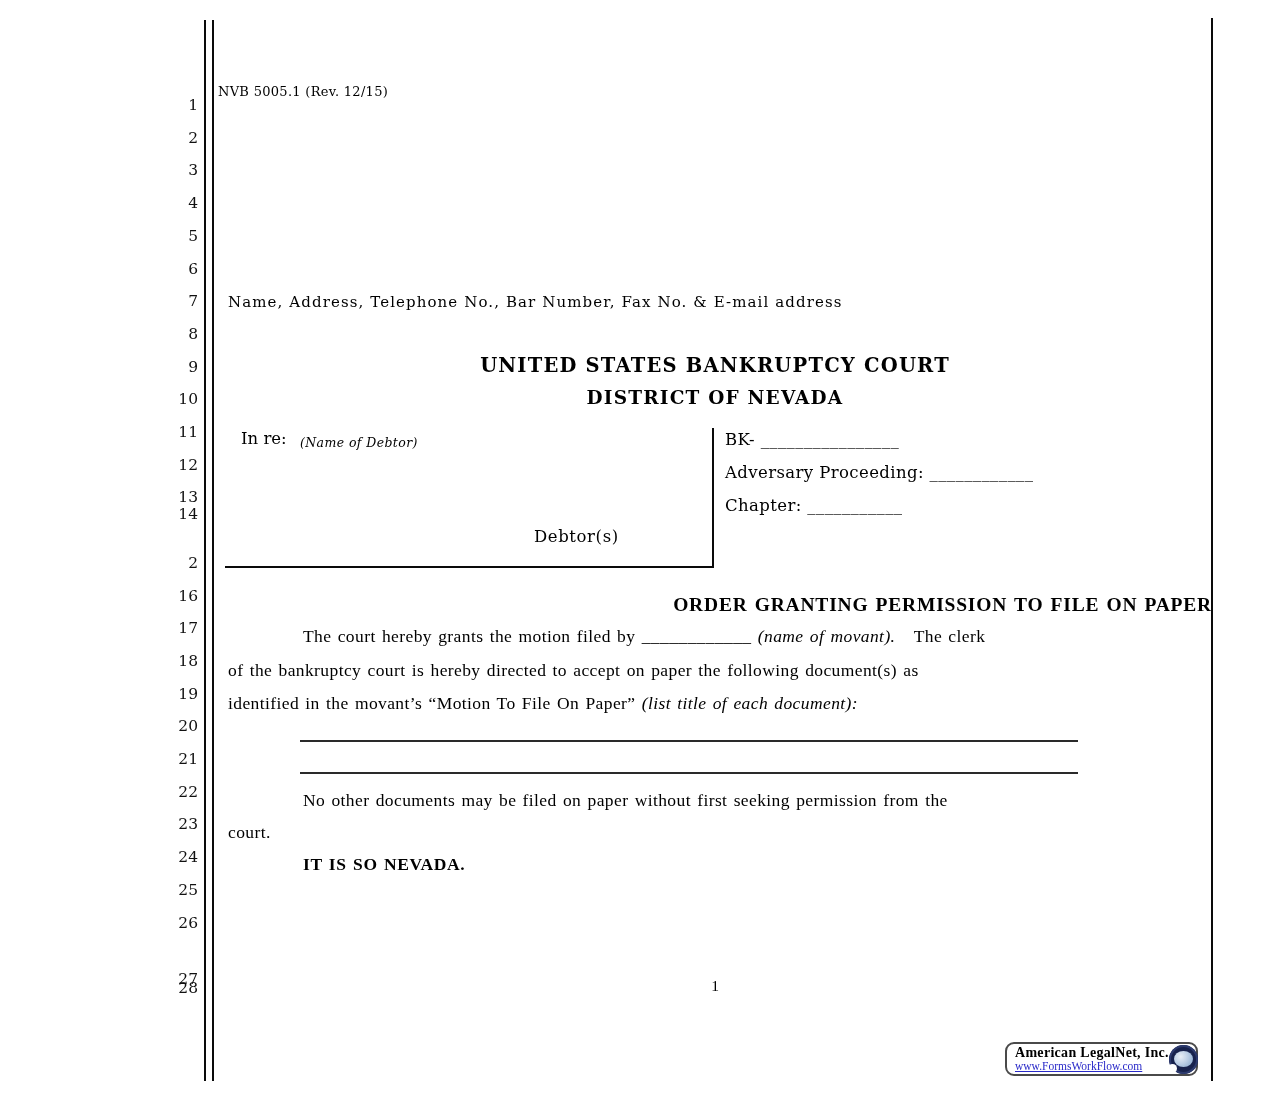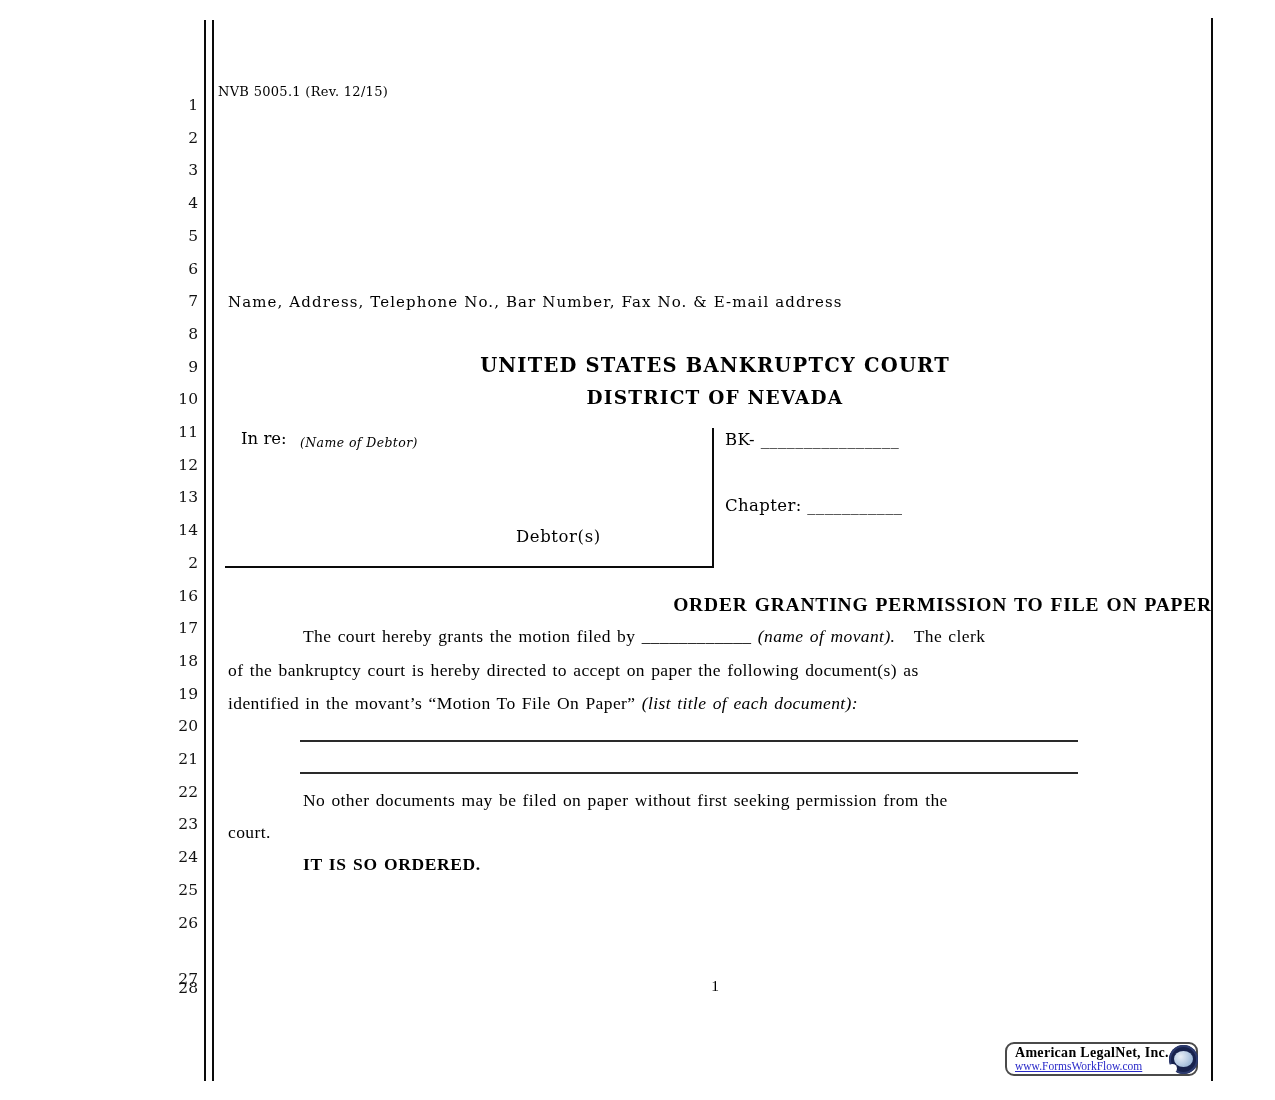--- a/index.html
+++ b/index.html
@@ -15,21 +15,21 @@
   .ln{position:absolute;right:0;font-size:15.5px;font-family:"DejaVu Serif",serif;color:#111;}
   
   .form-id{left:218px;top:84px;font-size:13px;letter-spacing:0.3px;}
   .attorney{left:228px;top:293px;font-size:15px;letter-spacing:1.1px;}
   .court-name{left:218px;width:994px;top:354px;text-align:center;font-weight:bold;
               font-size:19.5px;letter-spacing:1.2px;}
   .district{left:218px;width:994px;top:387px;text-align:center;font-weight:bold;
             font-size:18.5px;letter-spacing:1.2px;}
   .inre{left:241px;top:429px;font-size:16.5px;}
   .name-of-debtor{left:300px;top:435px;font-size:12.5px;font-style:italic;letter-spacing:0.4px;}
-  .debtors{left:516px;top:527px;font-size:16.5px;letter-spacing:0.6px;}
+  .debtors{left:534px;top:527px;font-size:16.5px;letter-spacing:0.6px;}
   .case-line{left:725px;font-size:16.5px;letter-spacing:0.4px;}
   
   .body-txt{font-family:"Liberation Serif",serif;font-size:17.5px;letter-spacing:0.4px;
             word-spacing:1.5px;white-space:nowrap;}
   .order-title{left:218px;width:994px;top:594px;text-align:right;font-weight:bold;
                font-size:19.5px;letter-spacing:0.8px;}
   .it-bold{font-weight:bold;letter-spacing:0.6px;}
   .italic{font-style:italic;}
   .page-num{left:218px;width:994px;top:977px;text-align:center;font-family:"Liberation Serif",serif;
             font-size:15.5px;}
@@ -60,21 +60,21 @@
       <div class="ln" style="top: 194.1px;">4</div>
       <div class="ln" style="top: 226.8px;">5</div>
       <div class="ln" style="top: 259.5px;">6</div>
       <div class="ln" style="top: 292.2px;">7</div>
       <div class="ln" style="top: 324.9px;">8</div>
       <div class="ln" style="top: 357.6px;">9</div>
       <div class="ln" style="top: 390.3px;">10</div>
       <div class="ln" style="top: 423px;">11</div>
       <div class="ln" style="top: 455.7px;">12</div>
       <div class="ln" style="top: 488.4px;">13</div>
-      <div class="ln" style="top: 521px;">14</div>
+      <div class="ln" style="top: 505px;">14</div>
       <div class="ln" style="top: 553.8px;">2</div>
       <div class="ln" style="top: 586.5px;">16</div>
       <div class="ln" style="top: 619.2px;">17</div>
       <div class="ln" style="top: 651.9px;">18</div>
       <div class="ln" style="top: 684.6px;">19</div>
       <div class="ln" style="top: 717.3px;">20</div>
       <div class="ln" style="top: 750px;">21</div>
       <div class="ln" style="top: 782.7px;">22</div>
       <div class="ln" style="top: 815.4px;">23</div>
       <div class="ln" style="top: 848.1px;">24</div>
@@ -95,39 +95,40 @@
   <div class="abs court-name">UNITED STATES BANKRUPTCY COURT</div>
   <div class="abs district">DISTRICT OF NEVADA</div>
 
   <div class="abs inre">In re:</div>
   <div class="abs name-of-debtor">(Name of Debtor)</div>
   <div class="abs debtors">Debtor(s)</div>
   <div class="hline" style="left:225px;top:566px;width:489px;"></div>
   <div class="vline" style="left:712px;top:428px;height:140px;"></div>
 
   <div class="abs case-line" style="top:430px;">BK- ________________</div>
+  <div class="abs case-line" style="top:463px;">Adversary Proceeding: ____________</div>
   <div class="abs case-line" style="top:496px;">Chapter: ___________</div>
 
   <div class="abs order-title body-txt">ORDER GRANTING PERMISSION TO FILE ON PAPER</div>
 
   <div class="abs body-txt" style="left:303px;top:626px;">
     <span>The court hereby grants the motion filed by </span><span>____________ </span><span class="italic">(name of movant).</span><span>  The clerk</span>
   </div>
   <div class="abs body-txt" style="left:228px;top:660px;">of the bankruptcy court is hereby directed to accept on paper the following document(s) as</div>
   <div class="abs body-txt" style="left:228px;top:693px;">
     <span>identified in the movant’s “Motion To File On Paper” </span><span class="italic">(list title of each document):</span>
   </div>
 
   <div class="blank-rule" style="left:300px;top:740px;width:778px;"></div>
   <div class="blank-rule" style="left:300px;top:772px;width:778px;"></div>
 
   <div class="abs body-txt" style="left:303px;top:790px;">No other documents may be filed on paper without first seeking permission from the</div>
   <div class="abs body-txt" style="left:228px;top:822px;">court.</div>
 
-  <div class="abs body-txt it-bold" style="left:303px;top:854px;">IT IS SO ORDERED.</div>
+  <div class="abs body-txt it-bold" style="left:303px;top:854px;">IT IS SO NEVADA.</div>
 
   <div class="abs page-num">1</div>
 
   <div class="abs badge">
     <div class="badge-text">
       <div class="badge-company">American LegalNet, Inc.</div>
       <div class="badge-url">www.FormsWorkFlow.com</div>
     </div>
     <div class="globe">
       <div class="globe-inner"></div>

